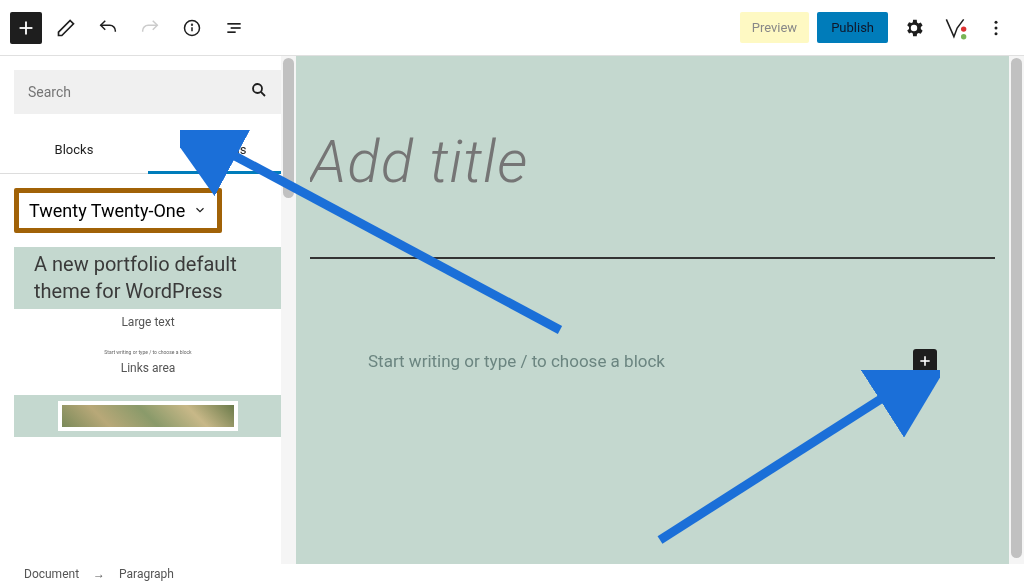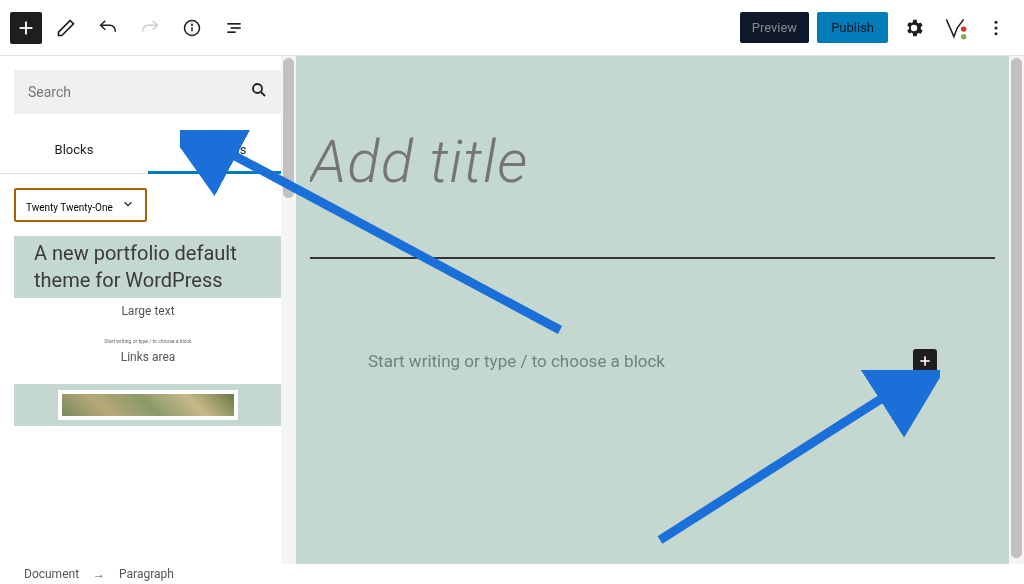--- a/index.html
+++ b/index.html
@@ -8,37 +8,37 @@
 .toolbar { height: 56px; border-bottom: 1px solid #e0e0e0; display: flex; align-items: center; padding: 0 10px; justify-content: space-between; }
 .toolbar-left { display: flex; align-items: center; gap: 6px; }
 .toolbar-right { display: flex; align-items: center; gap: 8px; }
 
 .btn-sq-black { width: 32px; height: 32px; background: #1e1e1e; border-radius: 2px; display: flex; align-items: center; justify-content: center; cursor: pointer; }
 .btn-sq-black svg { width: 22px; height: 22px; }
 
 .tool-icon { width: 36px; height: 36px; display: flex; align-items: center; justify-content: center; cursor: pointer; border-radius: 2px; color: #1e1e1e; }
 .tool-icon.faded { color: #ccc; }
 
-.btn-preview { background: #0f172a; color: #888; padding: 8px 12px; border: none; font-size: 13px; border-radius: 2px; cursor: pointer; }
+.btn-preview { background: #fef9c3; color: #888; padding: 8px 12px; border: none; font-size: 13px; border-radius: 2px; cursor: pointer; }
 .btn-publish { background: #007cba; color: #0f172a; padding: 8px 14px; border: none; font-size: 13px; border-radius: 2px; cursor: pointer; }
 
 .main { display: flex; height: 508px; }
 
 .sidebar { width: 296px; border-right: none; position: relative; background:#fff; }
 .sidebar-scroll { position:absolute; right:0; top:0; width:15px; height:100%; background:#f5f5f5; }
 .sidebar-thumb { position:absolute; right:2px; top:2px; width:11px; height:140px; background:#c1c1c1; border-radius:6px; }
 
 .search-wrap { background: #f0f0f0; margin: 14px; display: flex; align-items: center; height: 44px; padding: 0 14px; }
 .search-wrap input { background: transparent; border: none; outline: none; font-size: 14px; flex: 1; color: #6d28d9; }
 
 .tabs { display: flex; }
 .tab { flex: 1; text-align: center; padding: 14px 0; font-size: 13px; color: #1e1e1e; cursor: pointer; border-bottom: 1px solid #ddd; }
 .tab.active { border-bottom: 3px solid #007cba; font-weight: 400; }
 
-.theme-select { margin: 14px; display: inline-flex; align-items: flex-end; border: 2px solid #a16207; padding: 7px 10px; font-size: 10px; cursor: pointer; gap: 8px; border-radius: 2px; }
+.theme-select { margin: 14px; display: inline-flex; align-items: flex-end; border: 5px solid #a16207; padding: 7px 10px; font-size: 18px; cursor: pointer; gap: 8px; border-radius: 2px; }
 
 .pattern { margin: 0 14px 6px 14px; }
 .pattern-prev { background: #c4d8cf; padding: 4px 20px; font-size: 20px; line-height: 1.35; color: #3a3a3a; font-weight: 400; }
 .pattern-caption { text-align: center; font-size: 12px; color: #555; padding: 6px 0 14px; }
 
 .pattern-prev.links { display: flex; justify-content: center; align-items: center; padding: 10px; }
 .links-box { border: 1px solid #555; width: 210px; height: 80px; display:flex; flex-direction:column; align-items:center; justify-content:center; }
 .links-title { font-size: 14px; color:#333; margin-bottom:10px; }
 .links-row { font-size: 6px; color:#444; display:flex; gap:16px; }
 .links-sub { font-size:5px; color:#666; text-align:center; margin-top:4px; }

